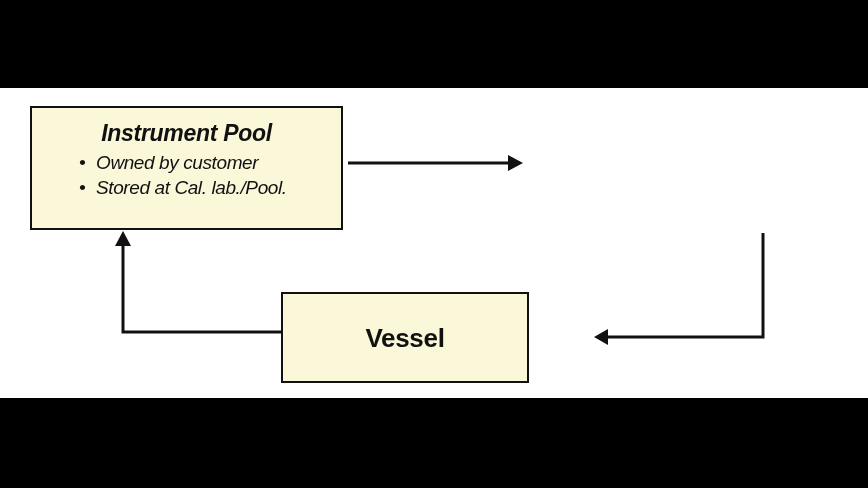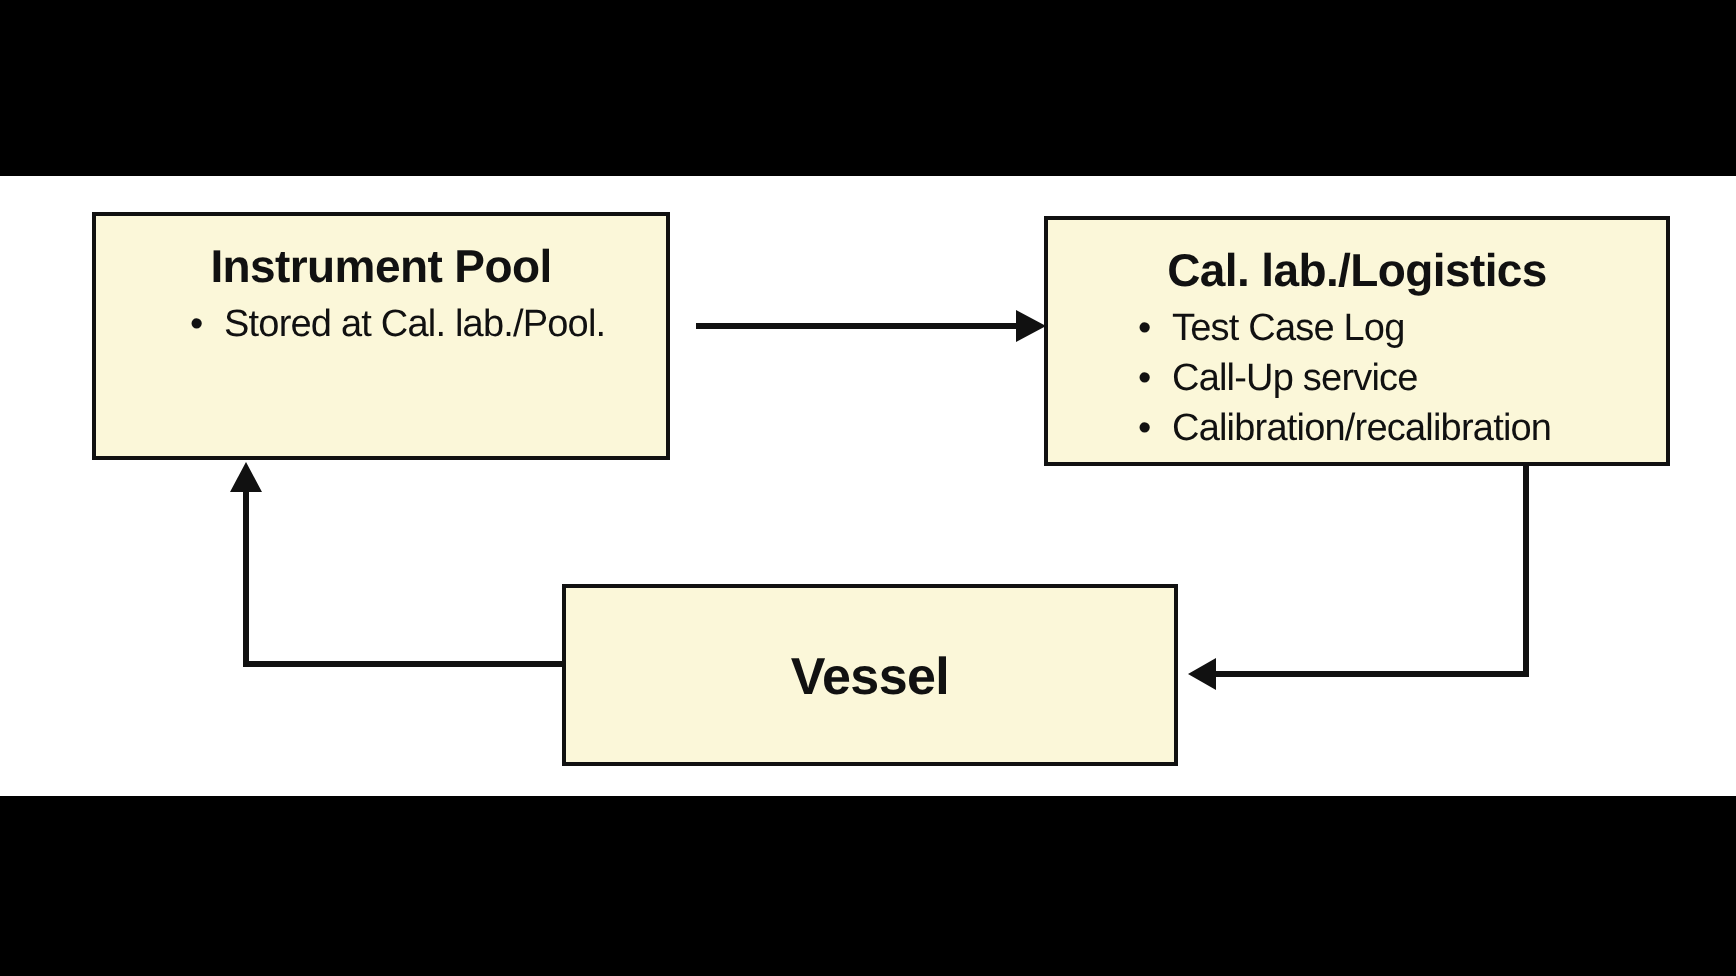--- a/index.html
+++ b/index.html
@@ -25,23 +25,23 @@
     background: var(--stage-bg, #fff);
   }
 
   .node {
     position: absolute;
     box-sizing: border-box;
     background: var(--box-fill, #fbf7d9);
     border: 2px solid var(--box-border, #111);
     color: var(--text, #111);
   }
-  .node--pool   { left: 46px;  top: 106px; width: 289px; height: 124px; }
+  .node--pool   { left: 30px;  top: 106px; width: 313px; height: 124px; font-style: italic; }
   .node--callab { left: 522px; top: 108px; width: 313px; height: 125px; }
-  .node--vessel { left: 281px; top: 292px; width: 308px; height: 91px;
+  .node--vessel { left: 281px; top: 292px; width: 248px; height: 91px;
                   display: flex; align-items: center; justify-content: center; }
 
   .node-title {
     padding-top: 10px;
     text-align: center;
     font-weight: bold;
     font-size: 23px;
     letter-spacing: -0.3px;
     line-height: 30px;
     white-space: nowrap;
@@ -94,32 +94,25 @@
 
 <div class="page">
 
   <div class="letterbox top"></div>
 
   <div class="stage"></div>
 
   <div class="node node--pool">
     <div class="node-title">Instrument Pool</div>
     <ul class="bullets">
+      <li>Owned by customer</li>
       <li>Stored at Cal. lab./Pool.</li>
     </ul>
   </div>
 
-  <div class="node node--callab">
-    <div class="node-title">Cal. lab./Logistics</div>
-    <ul class="bullets">
-      <li>Test Case Log</li>
-      <li>Call-Up service</li>
-      <li>Calibration/recalibration</li>
-    </ul>
-  </div>
 
   <div class="node node--vessel">
     <div class="node-title">Vessel</div>
   </div>
 
   <svg class="arrow-layer" viewBox="0 0 868 488">
     <g>
       <polyline points="348,163 508,163"></polyline>
       <polygon points="508,155 508,171 523,163"></polygon>
     </g>

